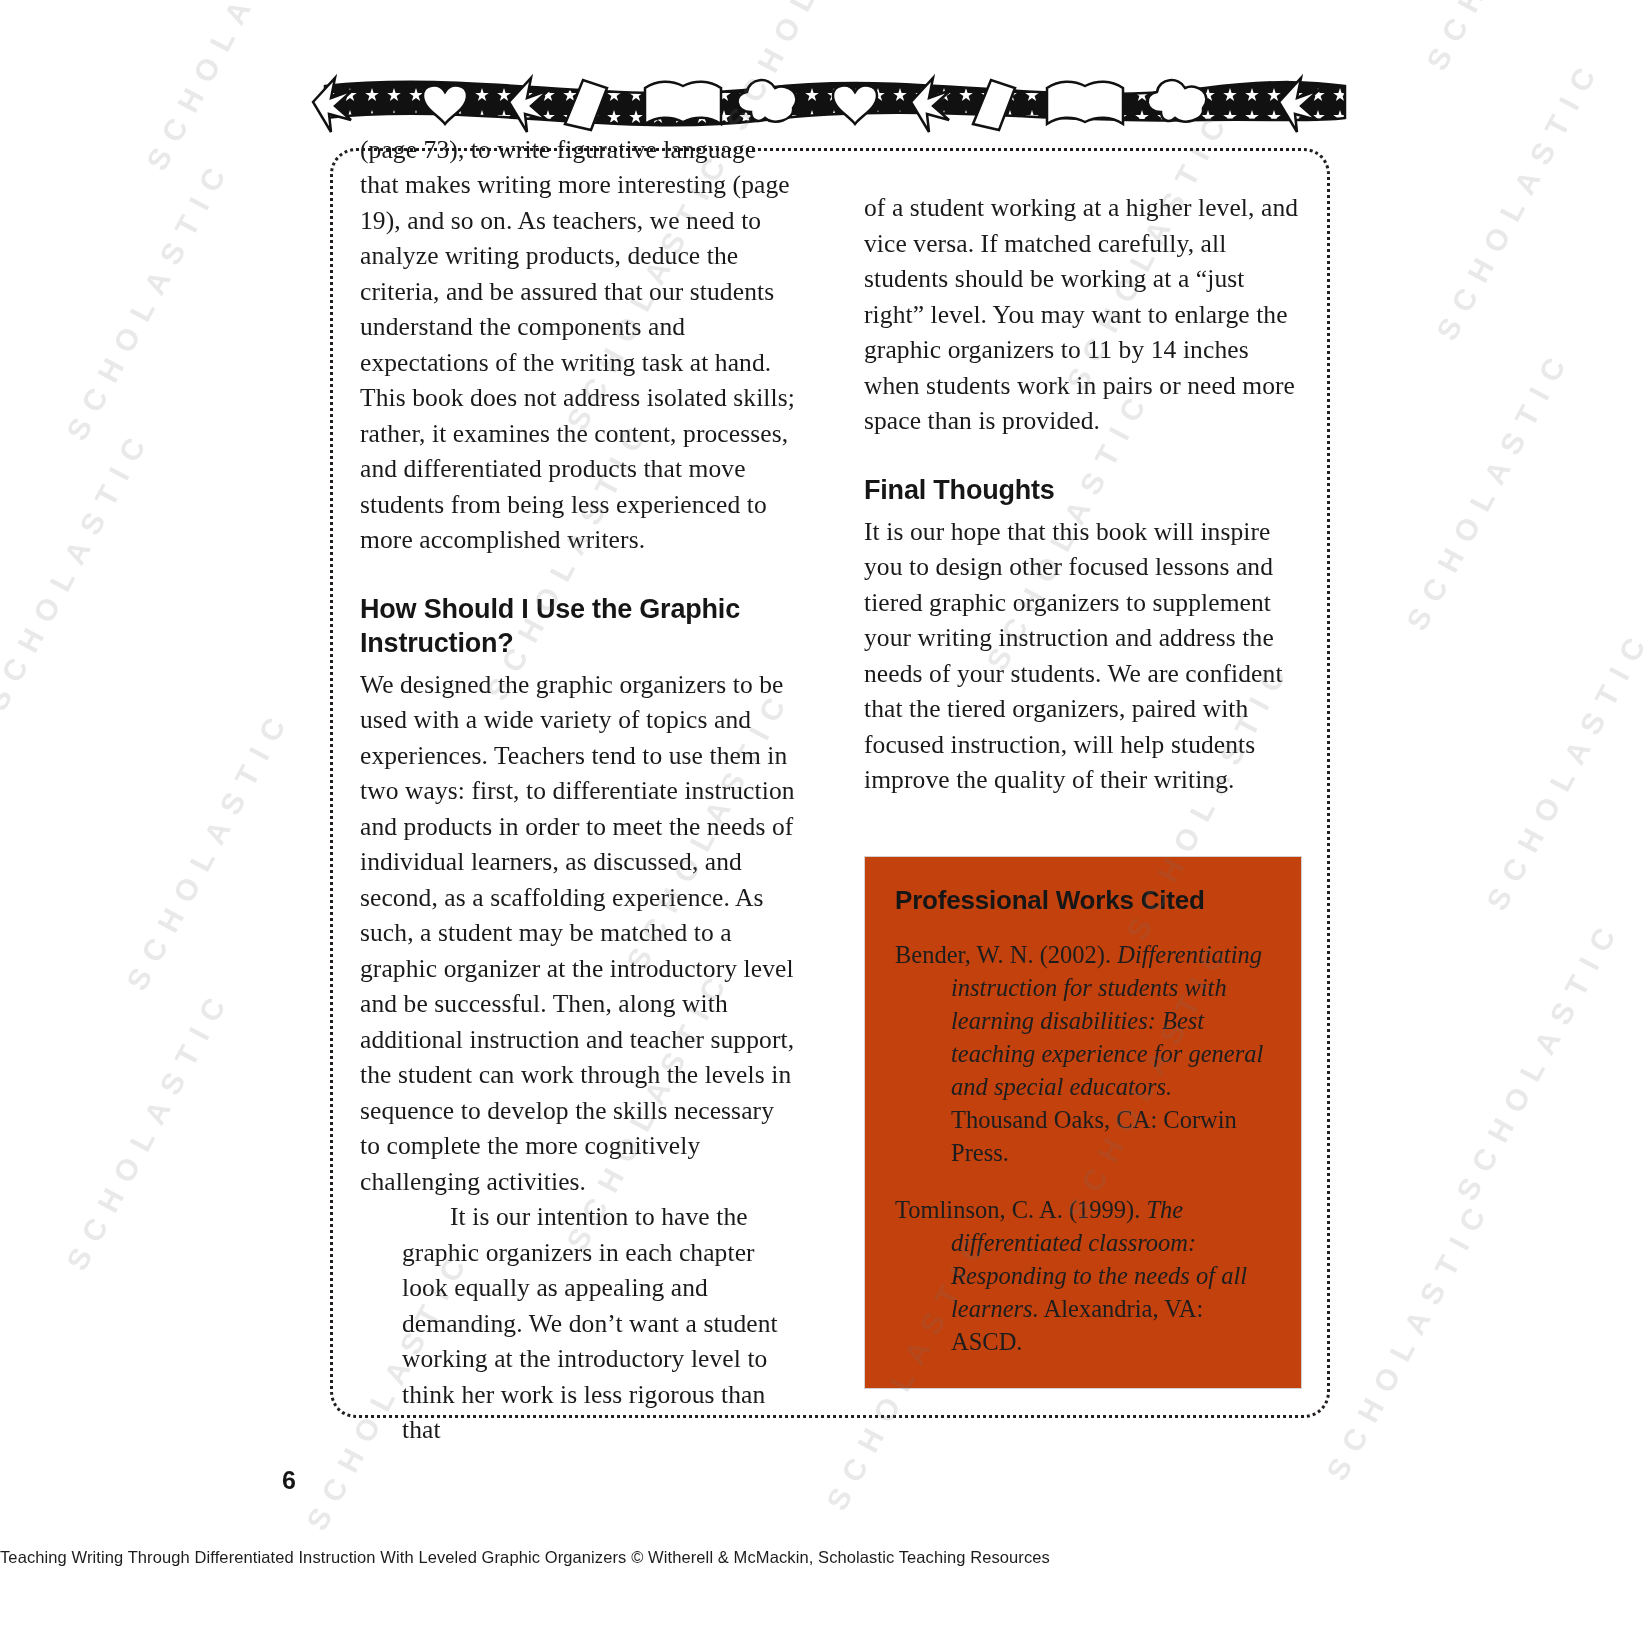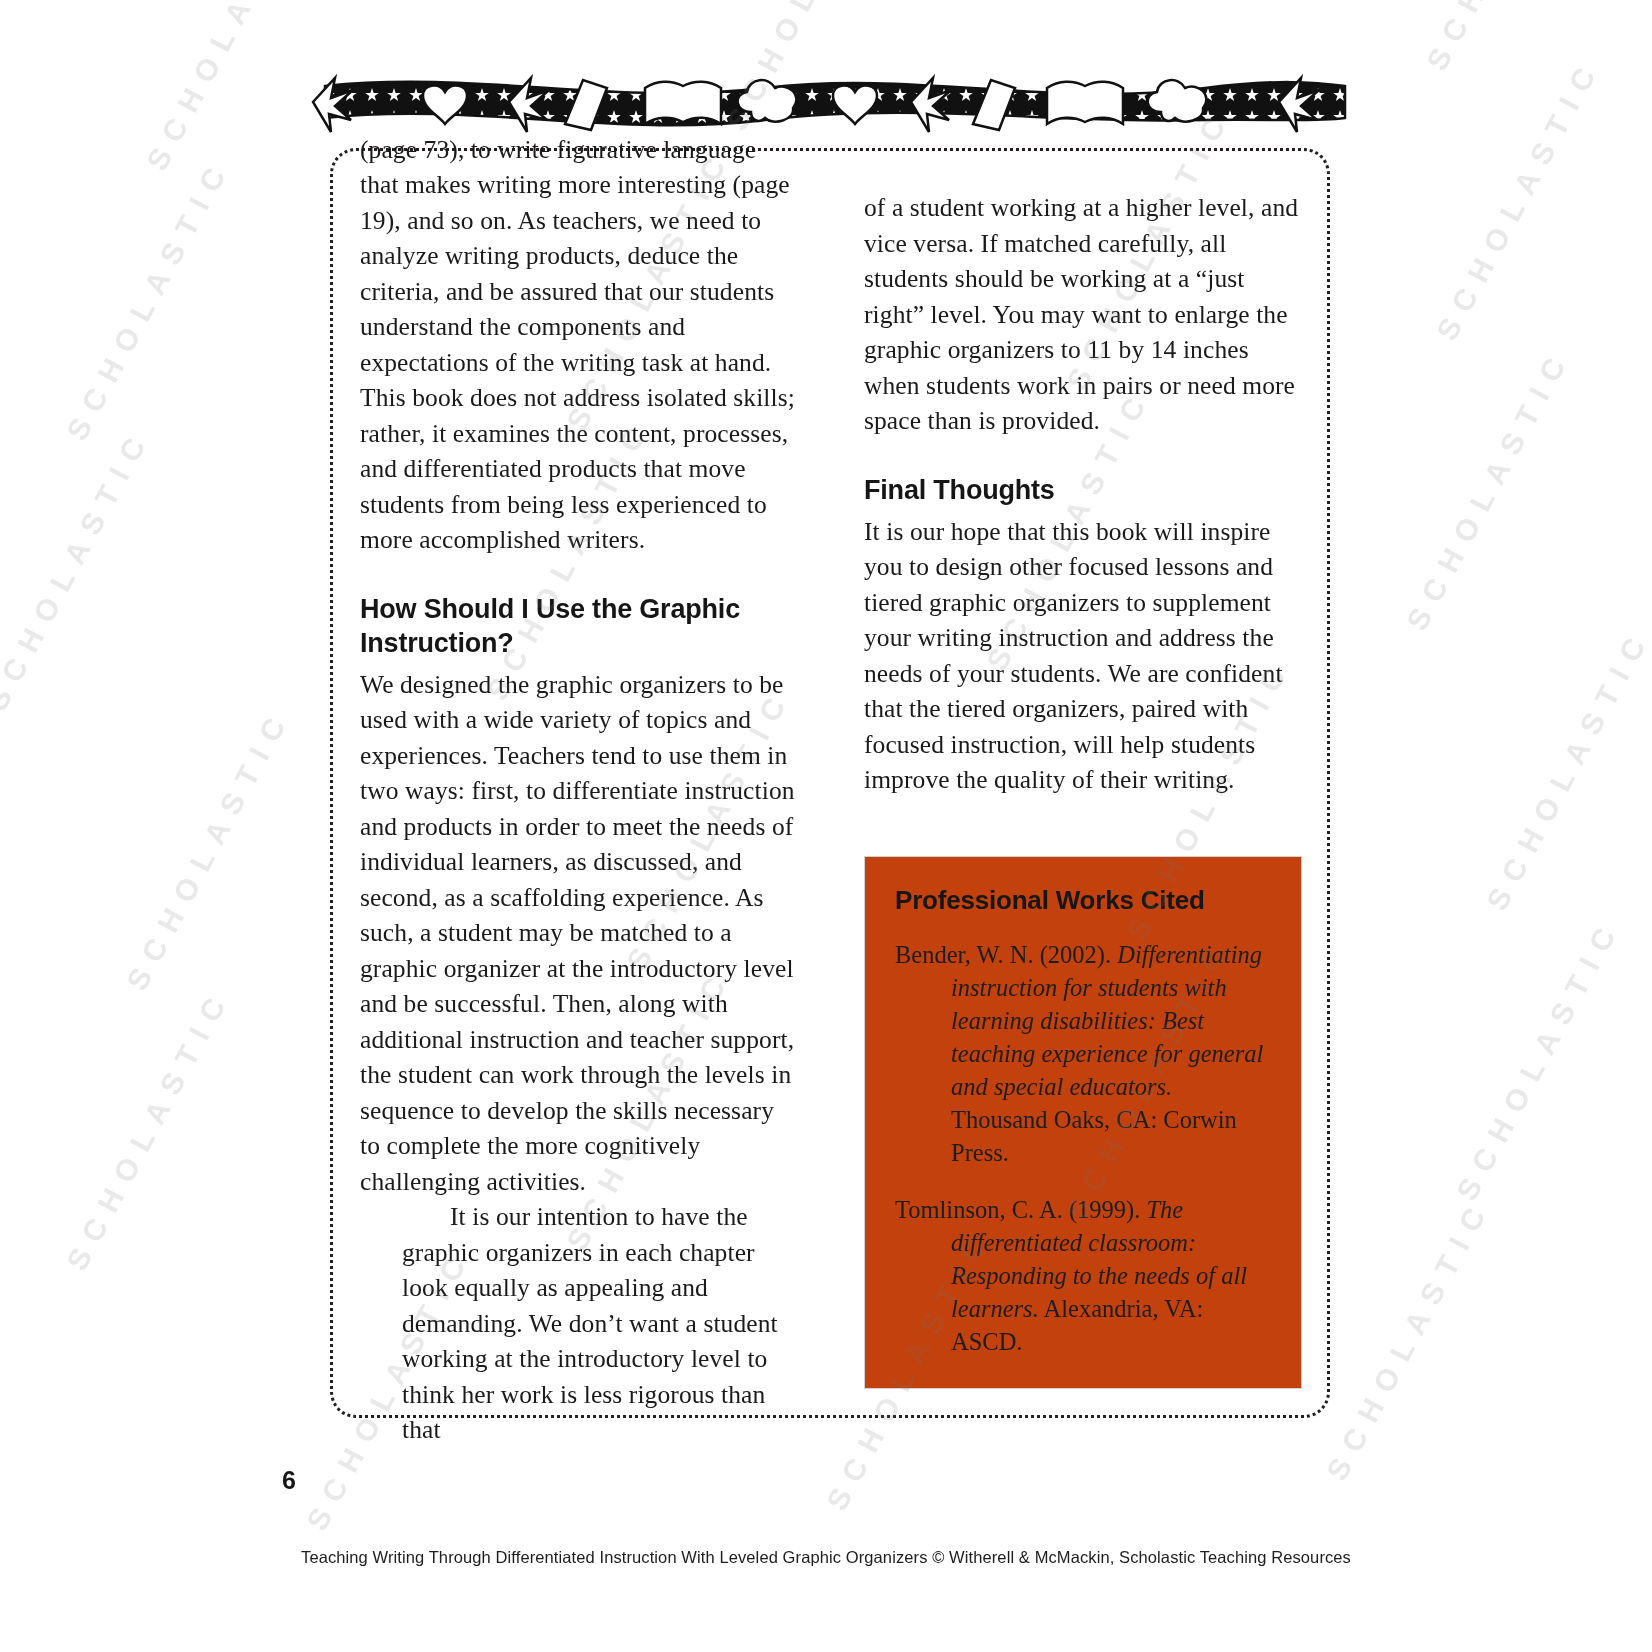--- a/index.html
+++ b/index.html
@@ -138,21 +138,20 @@
     font-weight: 700;
     font-size: 25px;
     color: #161616;
     z-index: 3;
   }
   #footer-credit {
     position: absolute;
     left: 0;
     top: 1548px;
     width: 1652px;
-    text-align: center;
     font-family: "Liberation Sans", sans-serif;
     font-size: 16.5px;
     color: #1d1d1d;
     letter-spacing: 0.1px;
     z-index: 3;
   }
 </style>
 </head>
 <body>
 

